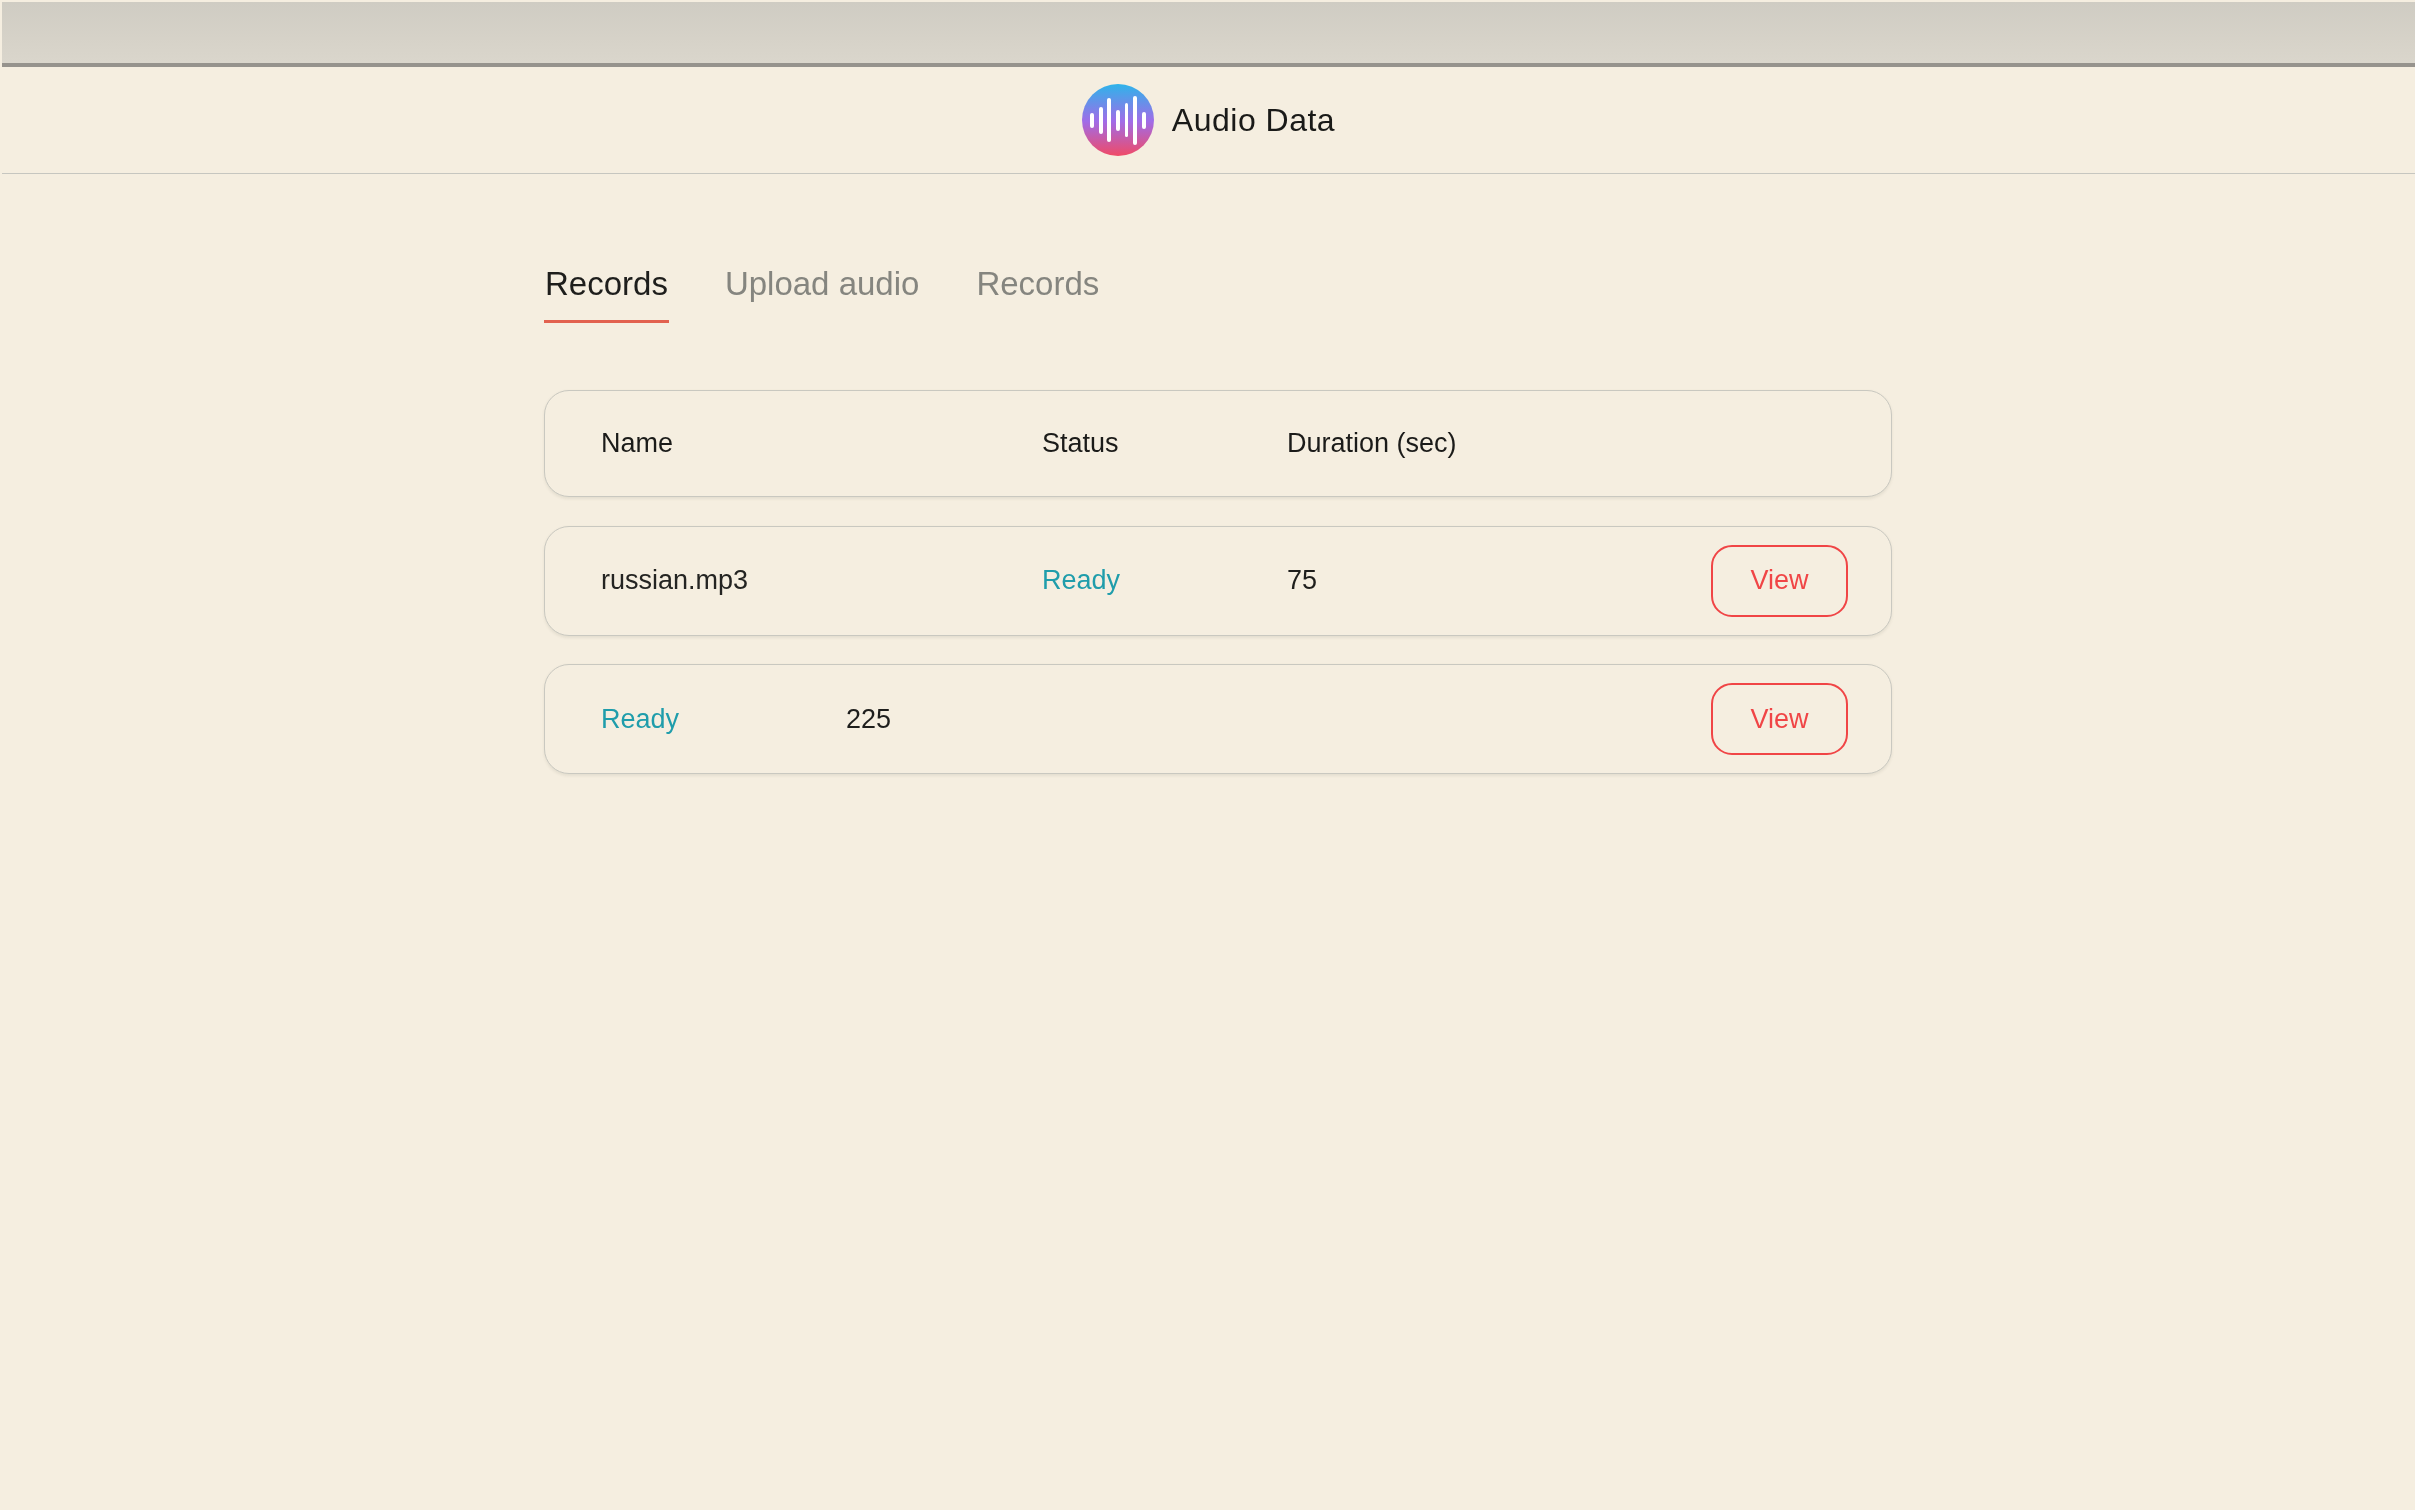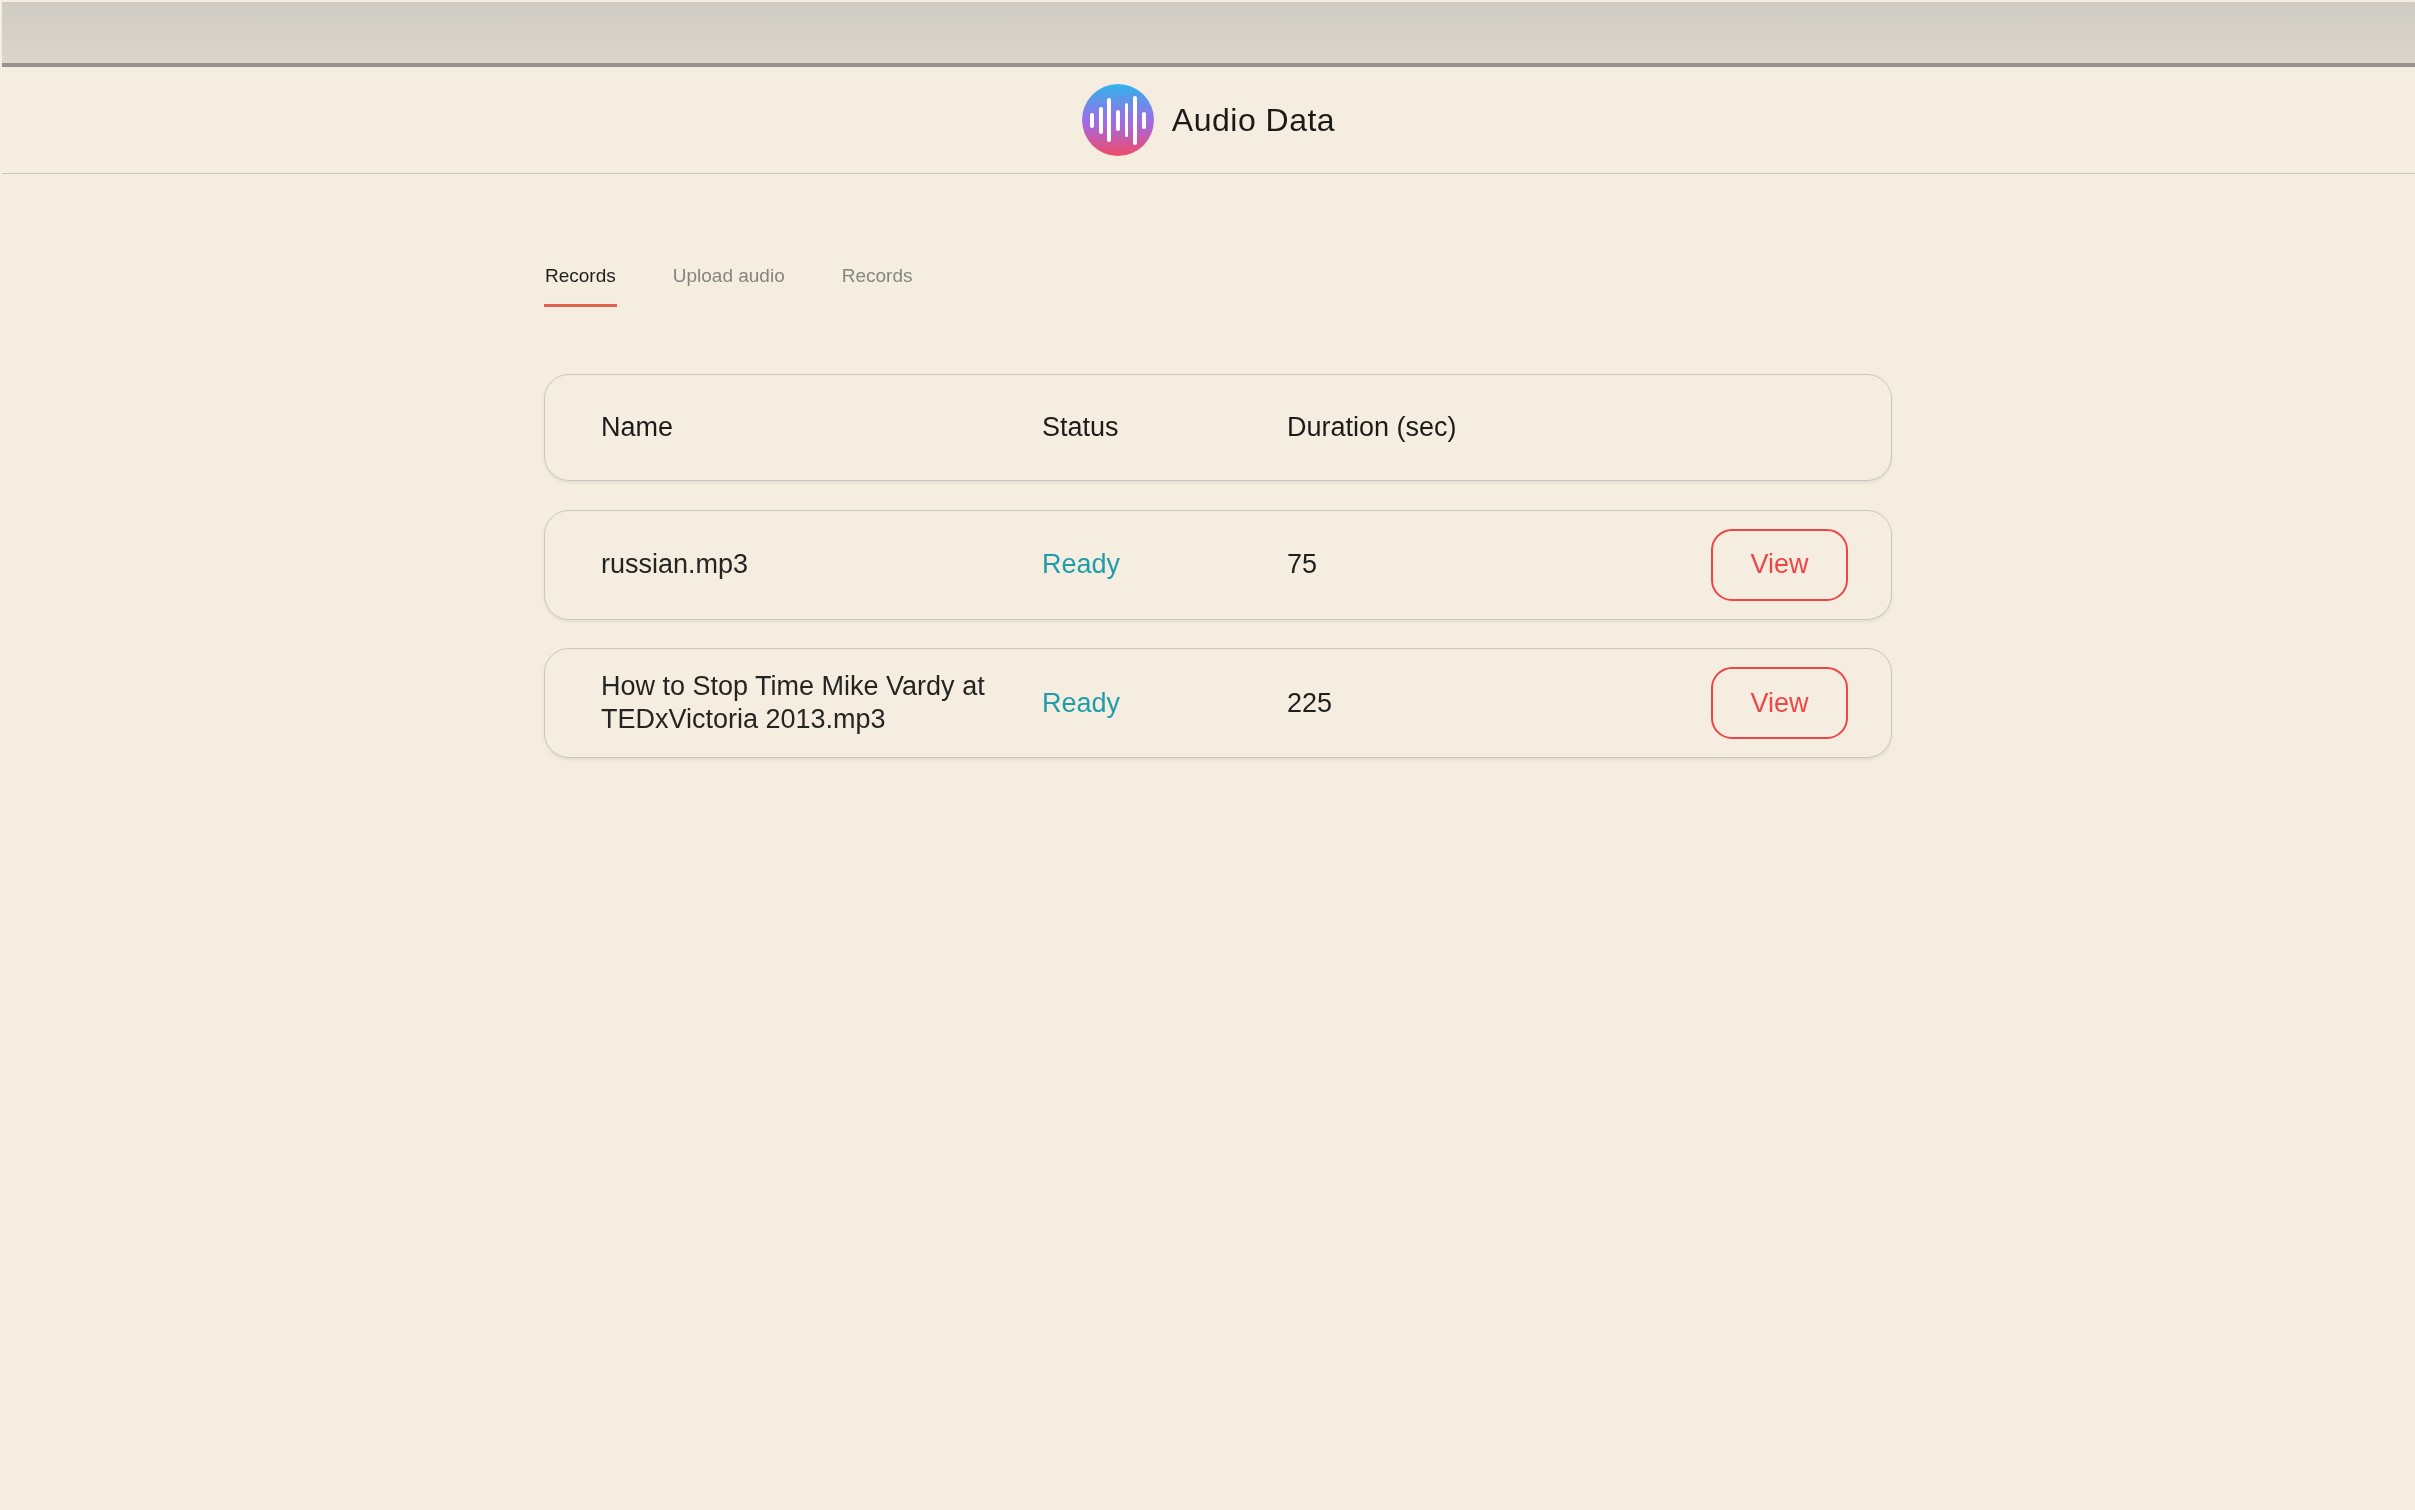--- a/index.html
+++ b/index.html
@@ -62,21 +62,21 @@
     margin-left: 540px;
   }
 
   
   .tabs {
     display: flex;
     gap: 55px;
     margin-top: 88px;
   }
   .tab {
-    font-size: 19px;
+    font-size: 33px;
     color: #85857f;
     padding-bottom: 17px;
     border-bottom: 3.8px solid transparent;
     cursor: pointer;
     white-space: nowrap;
     text-align: right;
   }
   .tab.active {
     color: #1e1e1c;
     border-bottom-color: #e2614f;
@@ -157,21 +157,20 @@
     <div class="card">
       <div class="col-name">russian.mp3</div>
       <div class="col-status status-ready">Ready</div>
       <div class="col-duration">75</div>
       <div class="col-action">
         <button class="view-btn">View</button>
       </div>
     </div>
 
     <div class="card">
-      <div class="col-name">How to Stop Time Mike Vardy at TEDxVictoria 2013.mp3</div>
       <div class="col-status status-ready">Ready</div>
       <div class="col-duration">225</div>
       <div class="col-action">
         <button class="view-btn">View</button>
       </div>
     </div>
 
   </div>
 </div>
 

